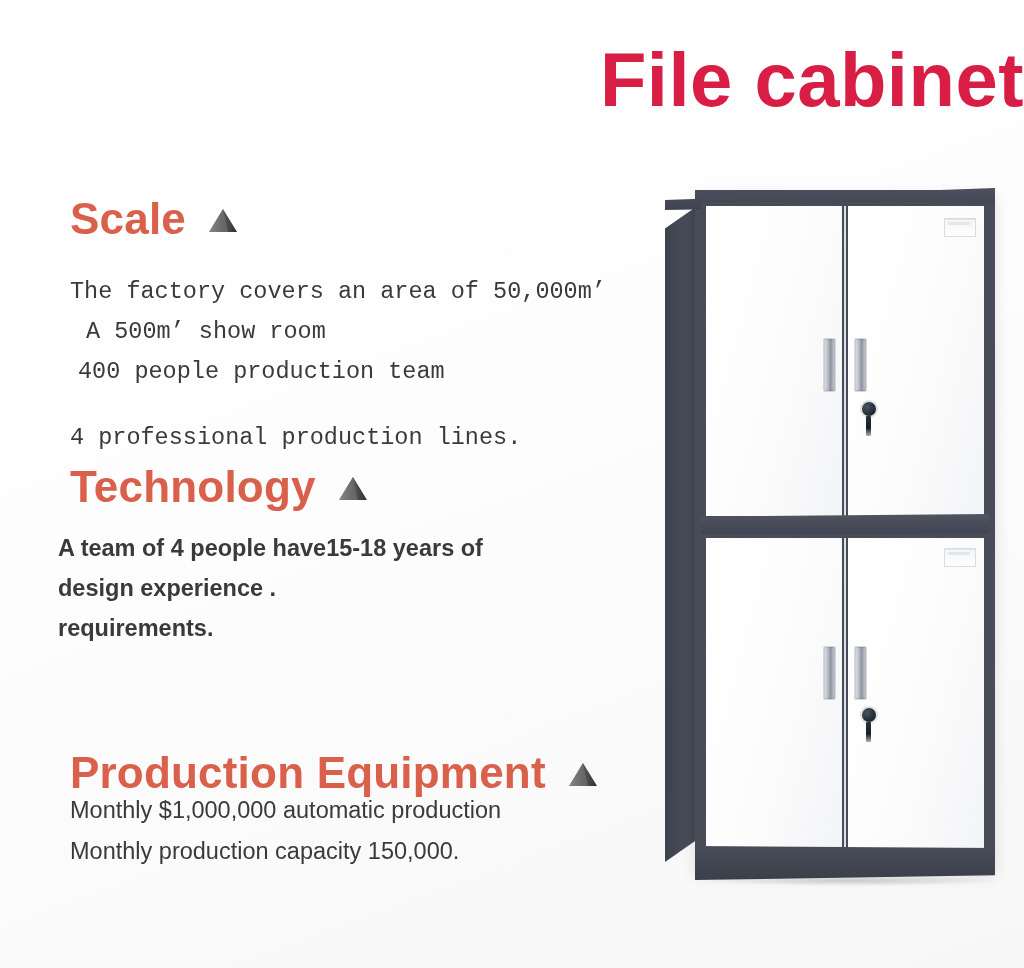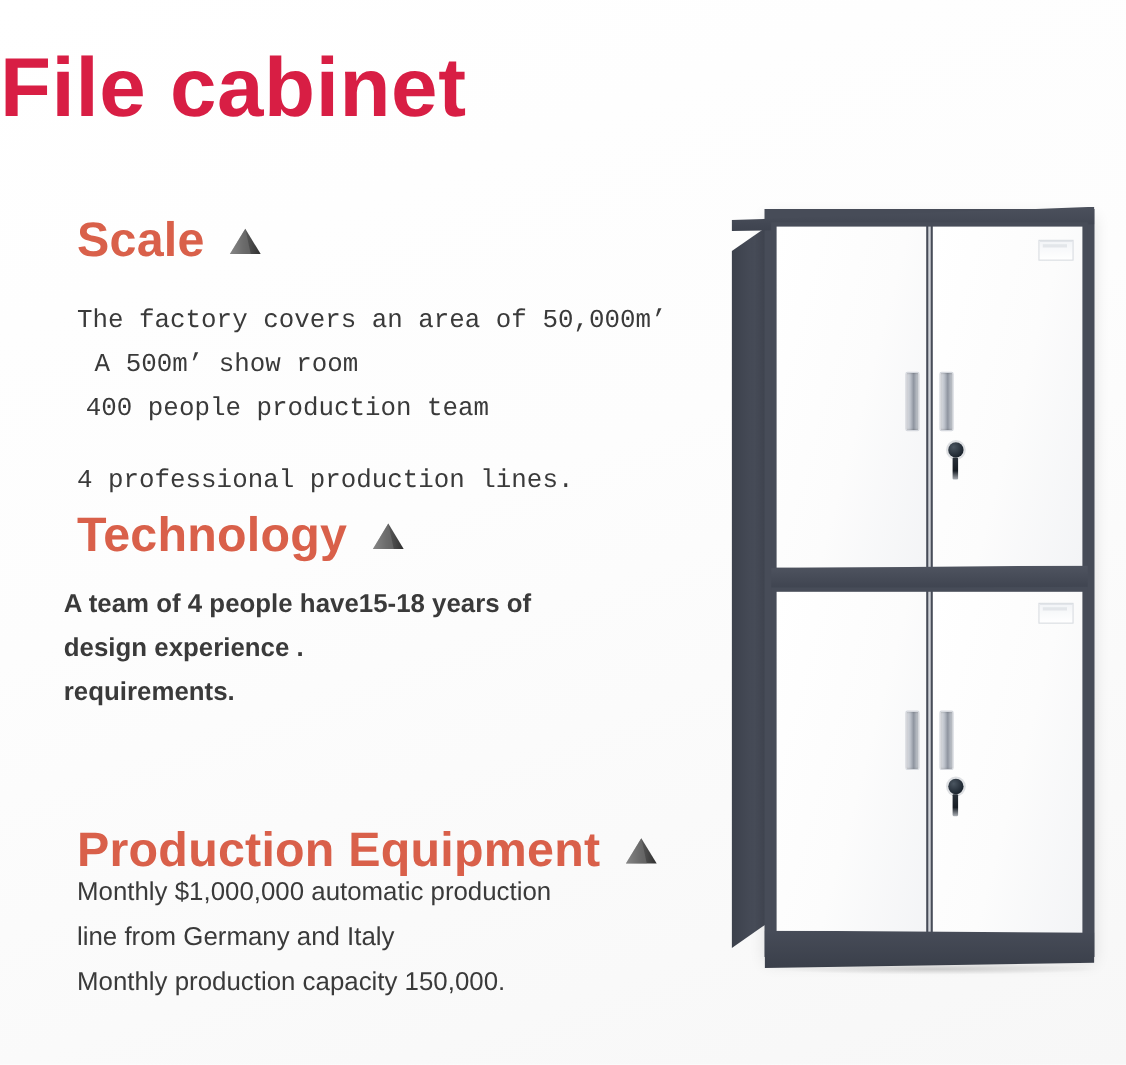--- a/index.html
+++ b/index.html
@@ -21,21 +21,21 @@
     background: linear-gradient(160deg, #ffffff 0%, #fdfdfd 45%, #f7f7f7 100%);
     overflow: hidden;
   }
 
   
   .title {
     position: absolute;
     left: 0;
     top: 42px;
     width: 1024px;
-    text-align: left;
+    text-align: right;
     font-size: 76px;
     font-weight: bold;
     color: #d81e44;
     letter-spacing: 0.5px;
     font-family: "Liberation Sans", sans-serif;
     line-height: 1.0;
   }
 
   
   .content {
@@ -300,21 +300,20 @@
       <span class="tri-icon">
         <svg width="30" height="25" viewBox="0 0 30 25" aria-hidden="true">
           <polygon points="15,1 29,24 1,24" fill="url(#triGrad1)"></polygon>
           <polygon points="15,1 20,24 1,24" fill="#767676" opacity="0.55"></polygon>
         </svg>
       </span>
     </div>
 
     <div class="body-block" id="body-production">
       <span class="ln i0 clip-row">Monthly $1,000,000 automatic production</span>
-      <span class="ln i0">line from Germany and Italy</span>
       <span class="ln i0">Monthly production capacity 150,000.</span>
     </div>
 
   </div>
 
   <div class="cabinet-wrap">
 
     <div class="cab-side"></div>
     <div class="cab-body"></div>
     <div class="cab-top"></div>

